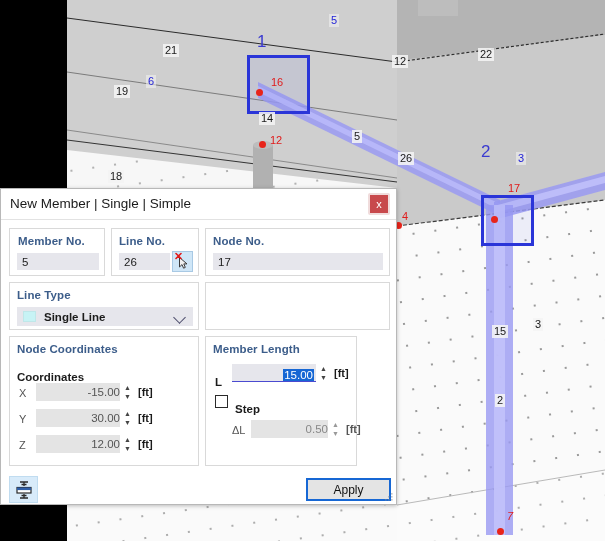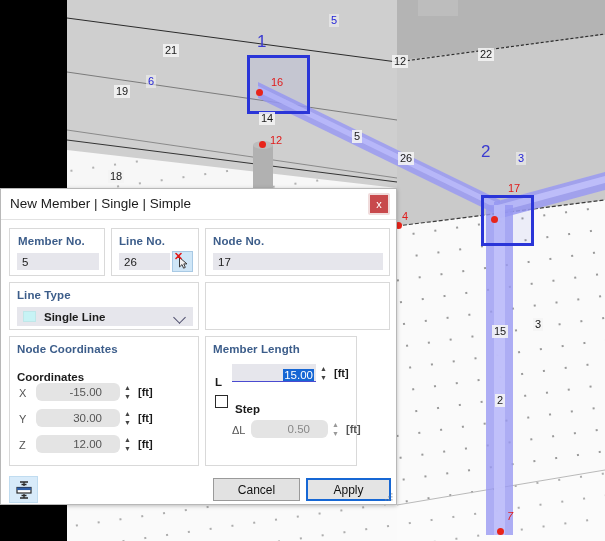--- a/index.html
+++ b/index.html
@@ -25,21 +25,21 @@
   #title{position:absolute;left:9px;top:7px;font-size:13.5px;color:#1b1b1b;font-weight:400;}
   #closebtn{position:absolute;right:6px;top:4px;width:22px;height:22px;background:#c8494c;
             border:2px solid #f0dcdc;border-radius:2px;color:#fff;font-size:11px;
             display:flex;align-items:center;justify-content:center;cursor:pointer;box-sizing:border-box;}
 
   .gbox{position:absolute;background:#ffffff;border:1px solid #d9d9d9;box-sizing:border-box;}
   .glabel{position:absolute;font-size:11.5px;color:#3c5d8a;font-weight:bold;letter-spacing:.1px;}
   .sub-label{position:absolute;font-size:11.5px;color:#1b1b1b;font-weight:bold;margin-top:8px;}
   .fld{position:absolute;background:#e6e6ec;border:none;box-sizing:border-box;
        font-size:11.5px;color:#1b1b1b;display:flex;align-items:center;padding-left:5px;}
-  .fld.num{justify-content:flex-end;padding-right:18px;color:#555;background:#e4e4e4;border-radius:6px;}
+  .fld.num{justify-content:flex-end;padding-right:0;color:#555;background:#e4e4e4;}
   .axis{position:absolute;font-size:11px;color:#555;}
   .unit{position:absolute;font-size:11px;color:#1b1b1b;font-weight:bold;}
   .spin{position:absolute;width:11px;display:flex;flex-direction:column;
         align-items:center;justify-content:center;font-size:7px;color:#444;line-height:7px;cursor:pointer;}
 
   
   #combo{position:absolute;background:#e6e6ec;border:none;box-sizing:border-box;display:flex;align-items:center;cursor:pointer;}
   #swatch{width:13px;height:11px;background:#c7f3f5;margin-left:6px;border:1px solid #bfe7e9;box-sizing:border-box;}
   #combotext{margin-left:8px;font-size:11.5px;color:#1b1b1b;font-weight:bold;}
   #chev{position:absolute;right:9px;top:6px;width:8px;height:8px;border-left:1.6px solid #4a4a6a;
@@ -241,21 +241,20 @@
 
     <div id="tool" style="left:8px;top:287px">
       <svg width="20" height="20" viewBox="0 0 20 20">
         <rect x="3" y="7.5" width="14" height="5.5" fill="#fff" stroke="#2a2a2a" stroke-width="1.2"></rect>
         <rect x="3" y="7.5" width="14" height="2.6" fill="#2f5fa8"></rect>
         <path d="M6,2 L14,2 M10,2 L10,6 M7.5,4.5 L12.5,4.5" stroke="#2a2a2a" stroke-width="1.3"></path>
         <path d="M6,18 L14,18 M10,18 L10,14 M7.5,15.5 L12.5,15.5" stroke="#2a2a2a" stroke-width="1.3"></path>
       </svg>
     </div>
 
-    <div class="btn" style="left:212px;top:289px;width:87px">Cancel</div>
     <div class="btn primary" style="left:305px;top:289px;width:85px">Apply</div>
 
     <svg id="resizeGrip" viewBox="0 0 10 10">
       <g fill="#8a8a8a">
         <rect x="7" y="1" width="1.6" height="1.6"></rect>
           <rect x="4" y="4" width="1.6" height="1.6"></rect>
         <rect x="7" y="4" width="1.6" height="1.6"></rect>
           <rect x="1" y="7" width="1.6" height="1.6"></rect>
         <rect x="4" y="7" width="1.6" height="1.6"></rect>
           <rect x="7" y="7" width="1.6" height="1.6"></rect>

